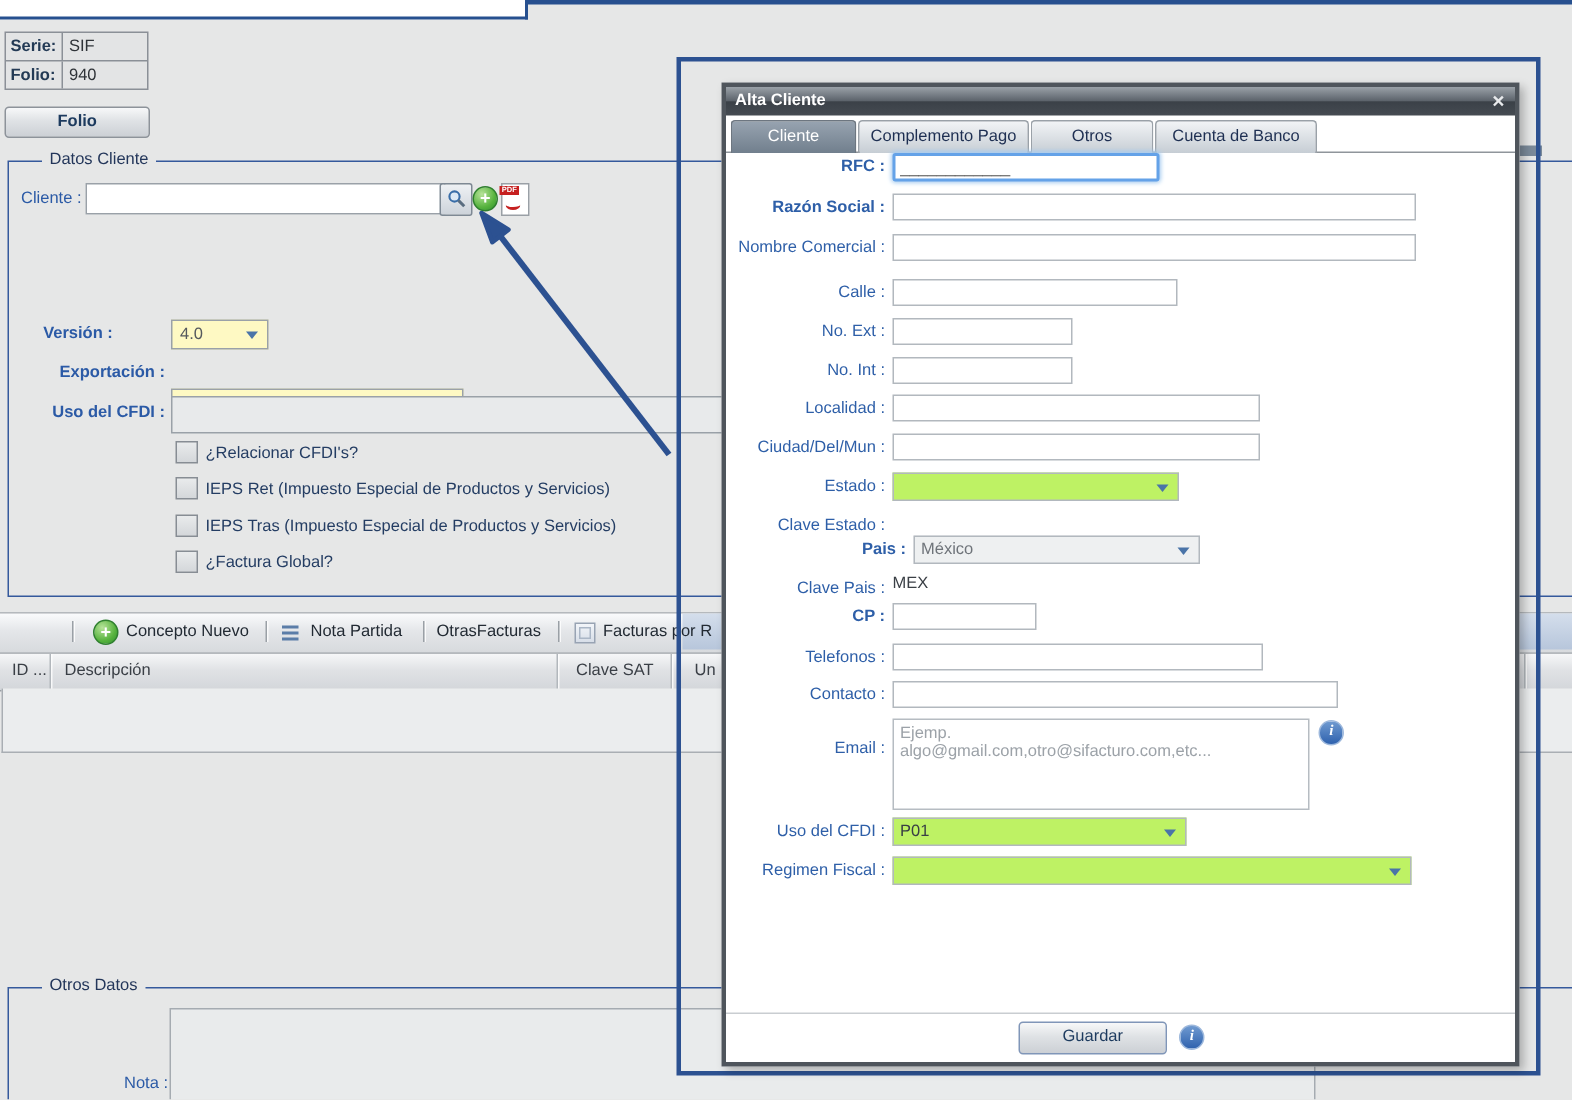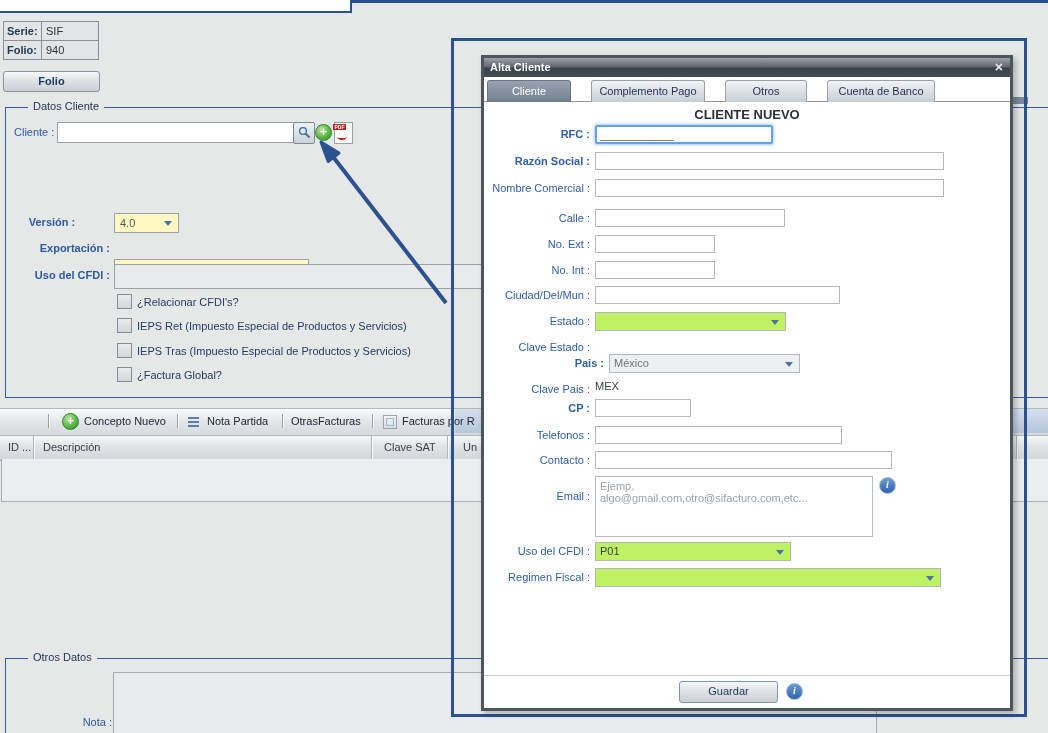--- a/index.html
+++ b/index.html
@@ -57,21 +57,21 @@
 
   
   .anno-box{left:451px;top:38px;width:570px;height:673px;border:3px solid #2c5191;z-index:40;pointer-events:none;}
   .anno-arrow{left:0;top:0;z-index:41;pointer-events:none;}
   .right-band{left:1013px;top:97px;width:15px;height:7px;background:#7b8a9a;}
 
   
   .modal{left:481px;top:55px;width:532px;height:656px;border:3px solid #4f555c;background:#fff;z-index:100;box-sizing:border-box;box-shadow:3px 3px 6px rgba(0,0,0,.25);}
   .mtitle{height:19px;background:linear-gradient(#9aa1a8,#5d646c 48%,#3b4148 52%,#454b52);color:#fff;font-weight:bold;line-height:19px;padding-left:6px;position:relative;}
   .mclose{position:absolute;right:7px;top:0;color:#e8eaec;font-size:14px;font-weight:bold;cursor:pointer;line-height:19px;}
-  .tabs{height:25px;border-bottom:1px solid #8f959b;padding:3px 0 0 3px;box-sizing:border-box;display:flex;gap:20px;}
+  .tabs{height:25px;border-bottom:1px solid #8f959b;padding:3px 0 0 3px;box-sizing:border-box;display:flex;gap:1px;}
   .tab{height:21px;line-height:21px;text-align:center;border:1px solid #9aa1a8;border-bottom:none;border-radius:3px 3px 0 0;background:linear-gradient(#f2f4f6,#c6cdd4);color:#1e2f52;}
   .tab.active{background:linear-gradient(#97a3b0,#717f8d);color:#fff;border-color:#6d7680;}
   .mheading{text-align:center;font-weight:bold;font-size:13px;color:#2b3137;margin:5px 0 3px;}
 
   .mrow{display:flex;align-items:flex-start;padding-left:2px;}
   .mlbl{width:104px;text-align:right;padding:3px 5px 0 0;color:#2e5fa8;line-height:12px;}
   .mlbl.b{font-weight:bold;}
   .mi{border:1px solid #b2b8be;height:16px;font-size:11px;font-family:"Liberation Sans",sans-serif;padding:0 3px;color:#444;background:#fff;}
   .mi.focus{border:2px solid #64a2e8;box-shadow:0 0 3px 1px #a8cdf0;height:15px;border-radius:2px;}
   .msel{position:relative;background:#bef264;border:1px solid #b2b8be;height:17px;line-height:17px;padding-left:4px;color:#6f747a;}
@@ -191,21 +191,20 @@
     <div class="mtitle">
       <span>Alta Cliente</span>
       <span class="mclose">×</span>
     </div>
     <div class="tabs">
       <div class="tab active" style="width:82px;">Cliente</div>
       <div class="tab" style="width:112px;">Complemento Pago</div>
       <div class="tab" style="width:80px;">Otros</div>
       <div class="tab" style="width:106px;">Cuenta de Banco</div>
     </div>
-    <div class="mheading">CLIENTE NUEVO</div>
 
     <div class="mrow" style="height:27px;">
       <div class="mlbl b">RFC :</div>
       <input class="mi focus" style="width: 168px; color: rgb(85, 85, 85);" value="____________">
     </div>
     <div class="mrow" style="height:27px;">
       <div class="mlbl b">Razón Social :</div>
       <input class="mi" style="width: 341px;" value="">
     </div>
     <div class="mrow" style="height:30px;">
@@ -216,20 +215,24 @@
       <div class="mlbl">Calle :</div>
       <input class="mi" style="width: 182px;" value="">
     </div>
     <div class="mrow" style="height:26px;">
       <div class="mlbl">No. Ext :</div>
       <input class="mi" style="width: 112px;" value="">
     </div>
     <div class="mrow" style="height:25px;">
       <div class="mlbl">No. Int :</div>
       <input class="mi" style="width: 112px;" value="">
+    </div>
+    <div class="mrow" style="height:26px;">
+      <div class="mlbl">Localidad :</div>
+      <input class="mi" style="width: 237px;" value="">
     </div>
     <div class="mrow" style="height:26px;">
       <div class="mlbl">Ciudad/Del/Mun :</div>
       <input class="mi" style="width: 237px;" value="">
     </div>
     <div class="mrow" style="height:26px;">
       <div class="mlbl">Estado :</div>
       <div class="msel" style="width:185px;">
         <span></span>
         <span class="chev"></span>

